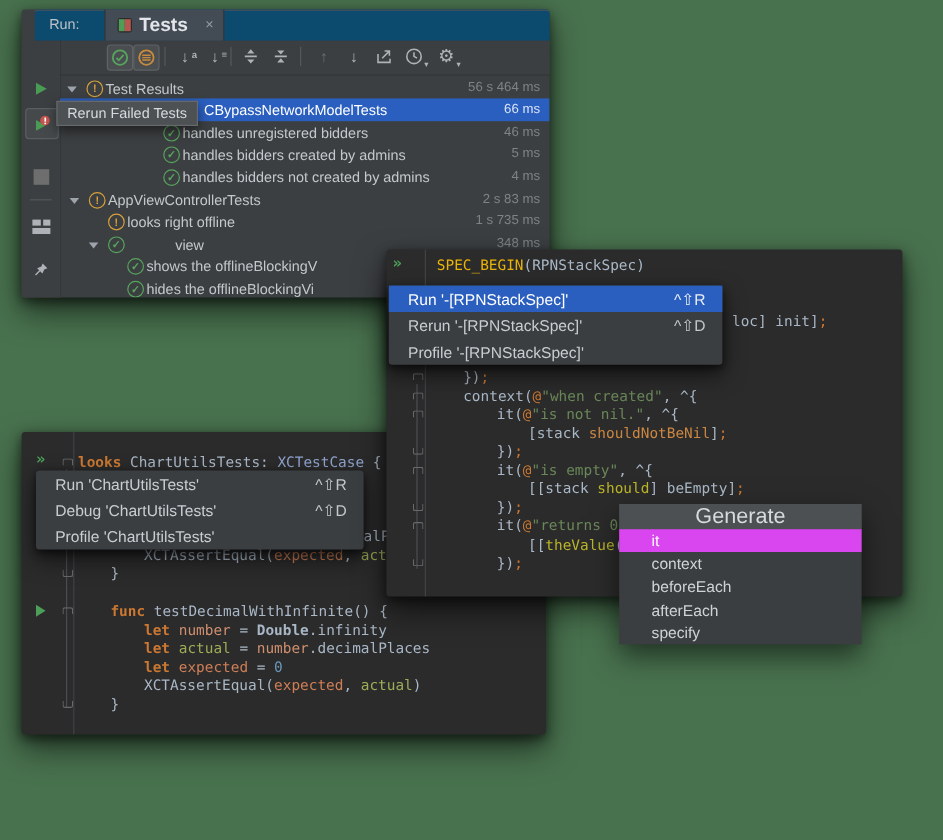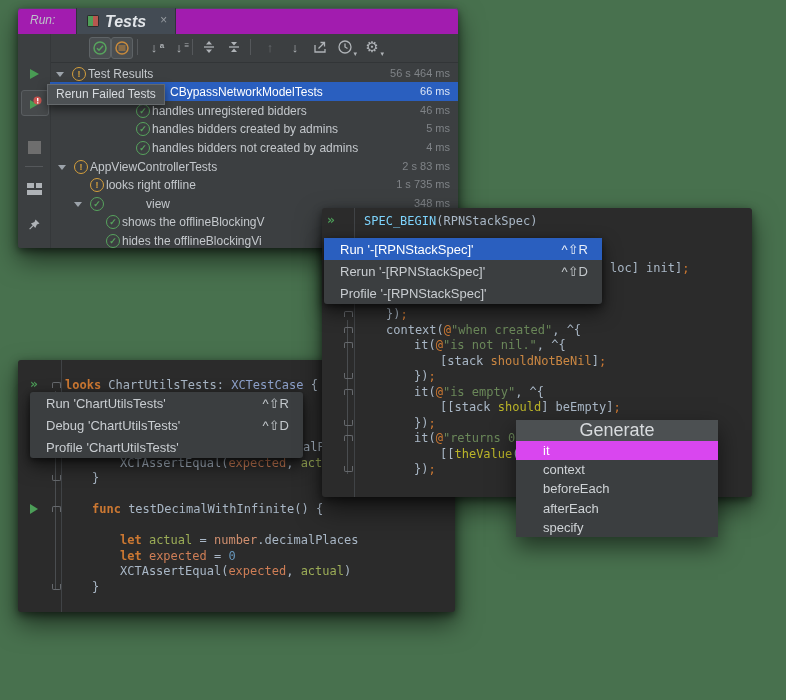--- a/index.html
+++ b/index.html
@@ -2,22 +2,22 @@
 <html><head>
 <meta charset="utf-8">
 <style>
   html,body{margin:0;padding:0;}
   body{width:786px;height:700px;position:relative;overflow:hidden;background:#48714E;
        font-family:"Liberation Sans", sans-serif;}
   .panel{position:absolute;background:#2B2B2B;border-radius:3px;
          box-shadow:0 12px 26px rgba(0,0,0,.55), 0 3px 9px rgba(0,0,0,.5);}
   
   #run-panel{left:18px;top:8px;width:440px;height:240px;background:#3C3F41;z-index:10;}
-  #run-header{position:absolute;left:0;top:0;right:0;height:26px;background:#a21caf;
-              border-radius:3px 3px 0 0;box-shadow:inset 0 1px 0 #4B535C;font-style:italic;}
+  #run-header{position:absolute;left:11px;top:0;right:0;height:26px;background:#0c4a6e;
+              border-radius:3px 3px 0 0;box-shadow:inset 0 1px 0 #4B535C;}
   #run-title{position:absolute;left:12px;top:5px;font-size:12px;color:#BDC2C8;}
   .tab{position:absolute;left:58px;top:0;height:26px;width:98px;background:#434B54;
        border-left:1px solid rgba(0,0,0,.3);border-right:1px solid rgba(0,0,0,.3);}
   .tab-icon{position:absolute;left:10px;top:7px;width:12px;height:12px;border-radius:2px;overflow:hidden;background:#2B2B2B;}
   .tab-icon i{position:absolute;top:1px;bottom:1px;width:5px;}
   .tab-label{position:absolute;left:28px;top:5px;font-size:16px;font-weight:bold;color:#E2E5E9;}
   .tab-close{position:absolute;right:8px;top:5px;font-size:12px;color:#969BA1;cursor:pointer;}
   #run-toolbar{position:absolute;left:32px;top:26px;right:0;height:28px;background:#3C3F41;
                border-bottom:1px solid #323537;}
   .tbtn{position:absolute;top:3px;width:20px;height:20px;display:flex;align-items:center;justify-content:center;
@@ -55,21 +55,21 @@
   .code-line{position:absolute;height:16px;line-height:16px;white-space:pre;}
   .mark{position:absolute;z-index:1;}
   .runall{color:#4C9E58;font-weight:bold;font-size:13px;line-height:14px;}
   .runone{width:0;height:0;border-top:5px solid transparent;border-bottom:5px solid transparent;
           border-left:8px solid #4C9E58;}
   .fold{width:7px;height:5px;border:1px solid #66696D;border-radius:2px;}
   .fold.open{border-bottom:none;border-radius:2px 2px 0 0;}
   .fold.close{border-top:none;border-radius:0 0 2px 2px;}
   .fline{position:absolute;width:1px;background:#4A4D50;}
   .t-plain{color:#A9B7C6}.t-kw{color:#CC7832;font-weight:bold}.t-str{color:#6A8759}
-  .t-at{color:#CC7832}.t-semi{color:#CC7832}.t-macro{color:#7dd3fc}.t-olive{color:#BBB529}
+  .t-at{color:#CC7832}.t-semi{color:#CC7832}.t-macro{color:#eab308}.t-olive{color:#BBB529}
   .t-sel{color:#CB8742}.t-num{color:#6897BB}.t-cls{color:#8FA3CE}.t-vnum{color:#D08F6F}
   .t-vexp{color:#CF7E56}.t-vact{color:#9CAD57}.t-bold{color:#A9B7C6;font-weight:bold}
   
   .ctxmenu{position:absolute;background:#3B3E40;border-radius:3px;z-index:8;
            box-shadow:0 8px 18px rgba(0,0,0,.55), 0 2px 6px rgba(0,0,0,.5);
            font-family:"Liberation Sans", sans-serif;}
   .mitem{display:flex;justify-content:space-between;align-items:center;height:22px;
          padding:0 14px 0 16px;font-size:13px;color:#C9CDD1;white-space:nowrap;}
   .mitem.sel{background:#2A5FBF;color:#FFFFFF;}
   .mitem .sc{margin-left:28px;color:#C3C8CC;}
@@ -274,20 +274,21 @@
     <span class="mark fold open" style="top: 22px; left: 34px;"></span>
     <span class="mark fold close" style="top: 115px; left: 34px;"></span>
     <span class="mark runone" style="top: 144px; left: 12px;"></span>
     <span class="mark fold open" style="top: 146px; left: 34px;"></span>
     <span class="mark fold close" style="top: 223.5px; left: 34px;"></span>
     <div class="code-line" style="left: 47px; top: 17px;"><span class="t-kw">looks</span><span class="t-plain"> ChartUtilsTests: </span><span class="t-cls">XCTestCase</span><span class="t-plain"> {</span></div>
     <div class="code-line" style="left: 285px; top: 79px;"><span class="t-plain">alP</span></div>
     <div class="code-line" style="left: 102px; top: 94.5px;"><span class="t-plain">XCTAssertEqual(</span><span class="t-vexp">expected</span><span class="t-plain">, </span><span class="t-vact">act</span></div>
     <div class="code-line" style="left: 74px; top: 110px;"><span class="t-plain">}</span></div>
     <div class="code-line" style="left: 74px; top: 141px;"><span class="t-kw">func</span><span class="t-plain"> testDecimalWithInfinite() {</span></div>
+    <div class="code-line" style="left: 102px; top: 156.5px;"><span class="t-kw">let</span><span class="t-plain"> </span><span class="t-vnum">number</span><span class="t-plain"> = </span><span class="t-bold">Double</span><span class="t-plain">.infinity</span></div>
     <div class="code-line" style="left: 102px; top: 172px; text-align: right;"><span class="t-kw">let</span><span class="t-plain"> </span><span class="t-vact">actual</span><span class="t-plain"> = </span><span class="t-vnum">number</span><span class="t-plain">.decimalPlaces</span></div>
     <div class="code-line" style="left: 102px; top: 187.5px;"><span class="t-kw">let</span><span class="t-plain"> </span><span class="t-vexp">expected</span><span class="t-plain"> = </span><span class="t-num">0</span></div>
     <div class="code-line" style="left: 102px; top: 203px;"><span class="t-plain">XCTAssertEqual(</span><span class="t-vexp">expected</span><span class="t-plain">, </span><span class="t-vact">actual</span><span class="t-plain">)</span></div>
     <div class="code-line" style="left: 74px; top: 218.5px;"><span class="t-plain">}</span></div>
     <div class="ctxmenu" style="left: 12px; top: 32px; width: 273px;">
       <div class="mitem">
         <span>Run 'ChartUtilsTests'</span>
         <span class="sc">^⇧R</span>
       </div>
       <div class="mitem">

